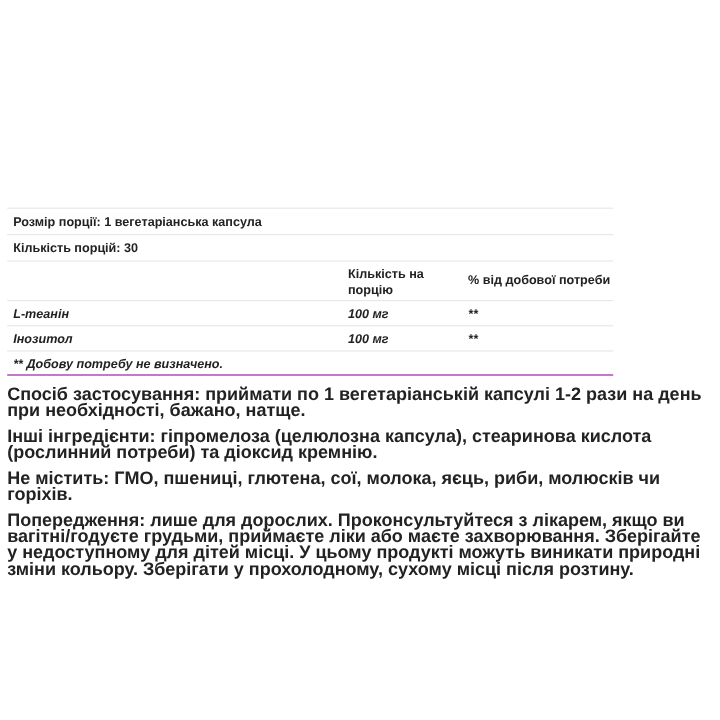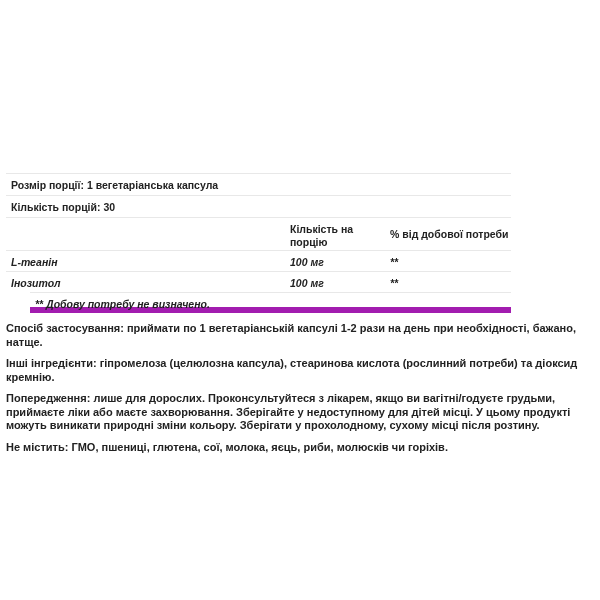--- a/index.html
+++ b/index.html
@@ -1,32 +1,32 @@
 <!DOCTYPE html>
 <html><head>
 <meta charset="utf-8">
 <style>
   html, body { margin:0; padding:0; background:#ffffff; }
   body { width:600px; height:600px; position:relative; overflow:hidden;
          font-family:"Liberation Sans", "DejaVu Sans", sans-serif; color:#1f1f1f; }
   .table { position:absolute; left:6px; top:173px; width:505px; }
   .row { border-top:1px solid #e8e8e8; position:relative; box-sizing:border-box;
          font-size:10.5px; font-weight:bold; color:#222; }
-  .row.last { border-bottom:6px solid #a21caf;margin-left:24px; }
+  .row.last { border-bottom:1px solid #a21caf; }
   .row .c1 { position:absolute; left:5px; }
   .row .c2 { position:absolute; left:284px; }
   .row .c3 { position:absolute; left:368px;margin-left:16px; }
   .r-simple { height:22px; }
   .r-simple span { top:5px; }
   .r-head { height:33px; }
   .r-head .c2 { top:5px; line-height:13px; width:80px; }
   .r-head .c3 { top:10px; }
   .r-item { height:21px; }
   .r-item span { top:5px;font-style:italic; }
-  .paras { position:absolute; left:6px; top:322px; width:590px; font-size:11px;
+  .paras { position:absolute; left:6px; top:322px; width:590px; font-size:15px;
            font-weight:bold; color:#222; line-height:13.5px; }
   .paras p { margin:0 0 8px 0; }
 </style>
 </head>
 <body>
 
 <div class="table">
   <div class="row r-simple">
     <span class="c1">Розмір порції: 1 вегетаріанська капсула</span>
   </div>
@@ -48,15 +48,15 @@
     <span class="c3">**</span>
   </div>
   <div class="row r-item last">
     <span class="c1">** Добову потребу не визначено.</span>
   </div>
 </div>
 
 <div class="paras">
   <p>Спосіб застосування: приймати по 1 вегетаріанській капсулі 1-2 рази на день при необхідності, бажано, натще.</p>
   <p>Інші інгредієнти: гіпромелоза (целюлозна капсула), стеаринова кислота (рослинний потреби) та діоксид кремнію.</p>
+  <p>Не містить: ГМО, пшениці, глютена, сої, молока, яєць, риби, молюсків чи горіхів.</p>
   <p>Попередження: лише для дорослих. Проконсультуйтеся з лікарем, якщо ви вагітні/годуєте грудьми, приймаєте ліки або маєте захворювання. Зберігайте у недоступному для дітей місці. У цьому продукті можуть виникати природні зміни кольору. Зберігати у прохолодному, сухому місці після розтину.</p>
-  <p>Не містить: ГМО, пшениці, глютена, сої, молока, яєць, риби, молюсків чи горіхів.</p>
 </div>
 
 </body></html>

